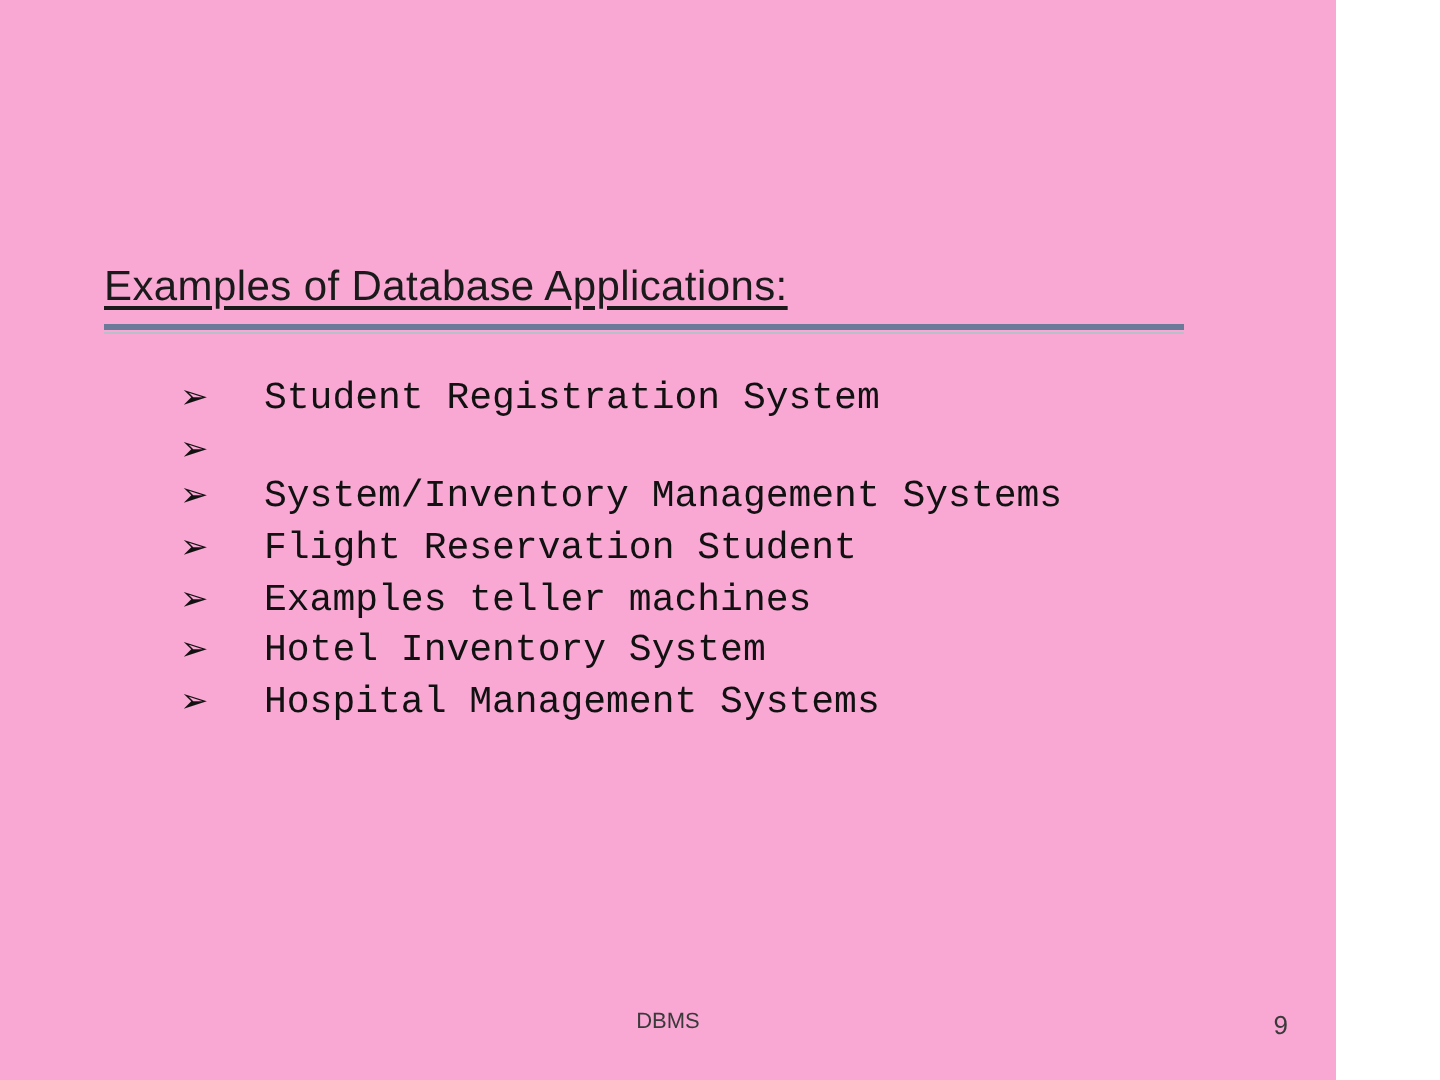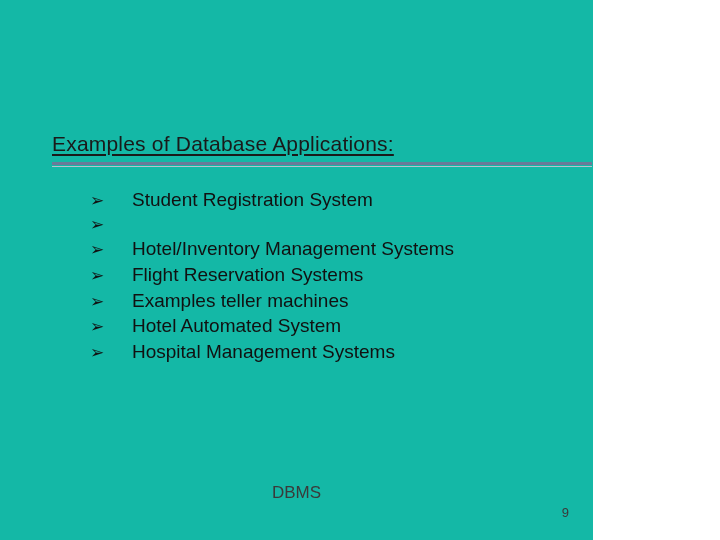--- a/index.html
+++ b/index.html
@@ -5,23 +5,23 @@
   html, body {
     margin: 0;
     padding: 0;
     width: 720px;
     height: 540px;
     background: #ffffff;
     overflow: hidden;
   }
   .slide {
     position: relative;
-    width: 593px;
+    width: 668px;
     height: 540px;
-    background: #14b8a6;
+    background: #f9a8d4;
     font-family: Verdana, Geneva, sans-serif;
     color: #1a1a1a;
   }
   .title-wrap {
     position: absolute;
     left: 52px;
     top: 132px;
   }
   .title {
     font-size: 21px;
@@ -66,30 +66,30 @@
   }
   .bullet {
     font-family: "Segoe UI Symbol", "Arial Unicode MS", sans-serif;
     font-size: 17px;
     width: 42px;
     flex: 0 0 42px;
     color: #111;
   }
   .item {
     font-size: 19px;
-    font-family: Liberation Sans, sans-serif;
+    font-family: Liberation Mono, monospace;
     color: #111;
   }
   .footer-center {
     position: absolute;
     left: 0;
     width: 100%;
-    top: 483px;
+    top: 505px;
     text-align: center;
-    font-size: 17px;
+    font-size: 11px;
     color: #3a3a3a;
     font-family: Verdana, Geneva, sans-serif;
   }
   .footer-right {
     position: absolute;
     right: 24px;
     top: 505px;
     font-size: 13px;
     color: #3a3a3a;
     font-family: Verdana, Geneva, sans-serif;
@@ -112,33 +112,33 @@
   <div class="list">
     <div class="row">
       <span class="bullet">➢</span>
       <span class="item">Student Registration System</span>
     </div>
     <div class="row">
       <span class="bullet">➢</span>
     </div>
     <div class="row">
       <span class="bullet">➢</span>
-      <span class="item">Hotel/Inventory Management Systems</span>
+      <span class="item">System/Inventory Management Systems</span>
     </div>
     <div class="row">
       <span class="bullet">➢</span>
-      <span class="item">Flight Reservation Systems</span>
+      <span class="item">Flight Reservation Student</span>
     </div>
     <div class="row">
       <span class="bullet">➢</span>
       <span class="item">Examples teller machines</span>
     </div>
     <div class="row">
       <span class="bullet">➢</span>
-      <span class="item">Hotel Automated System</span>
+      <span class="item">Hotel Inventory System</span>
     </div>
     <div class="row">
       <span class="bullet">➢</span>
       <span class="item">Hospital Management Systems</span>
     </div>
   </div>
 
   <div class="footer-center">DBMS</div>
   <div class="footer-right">9</div>
 

